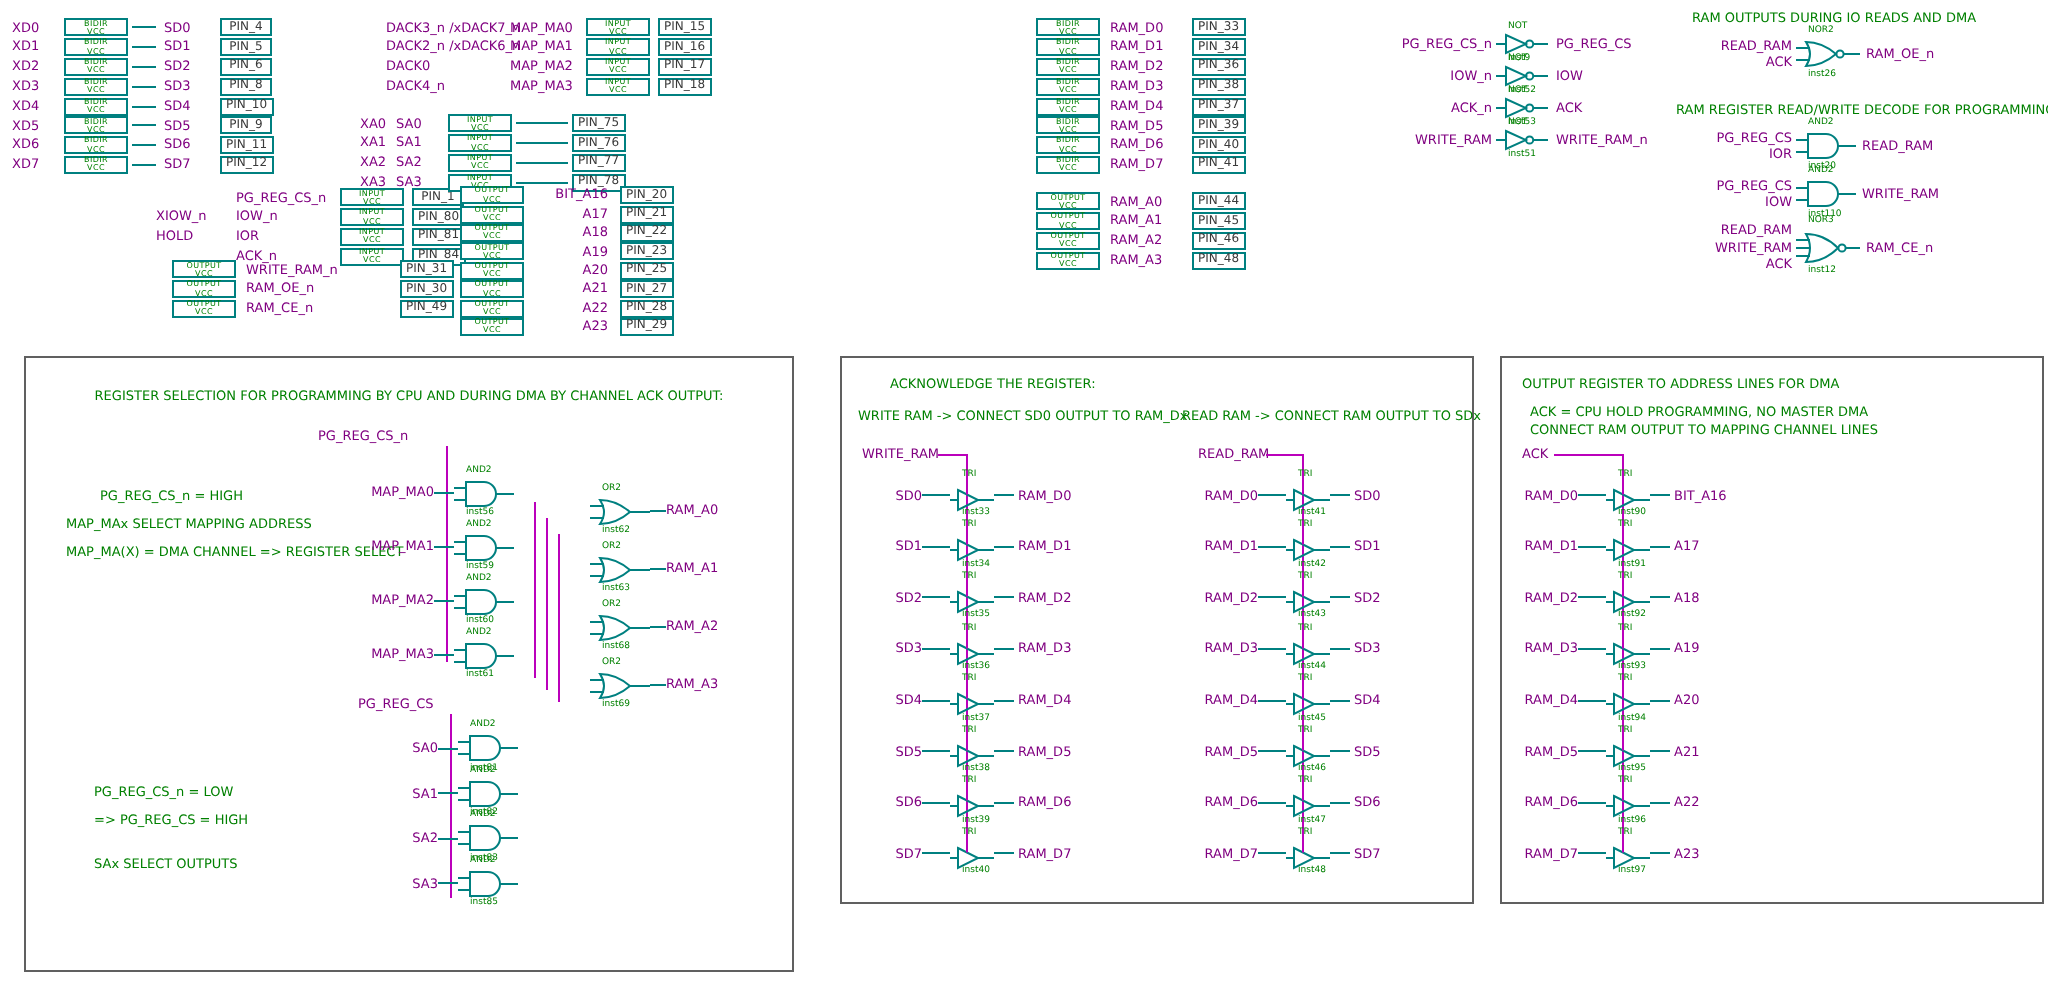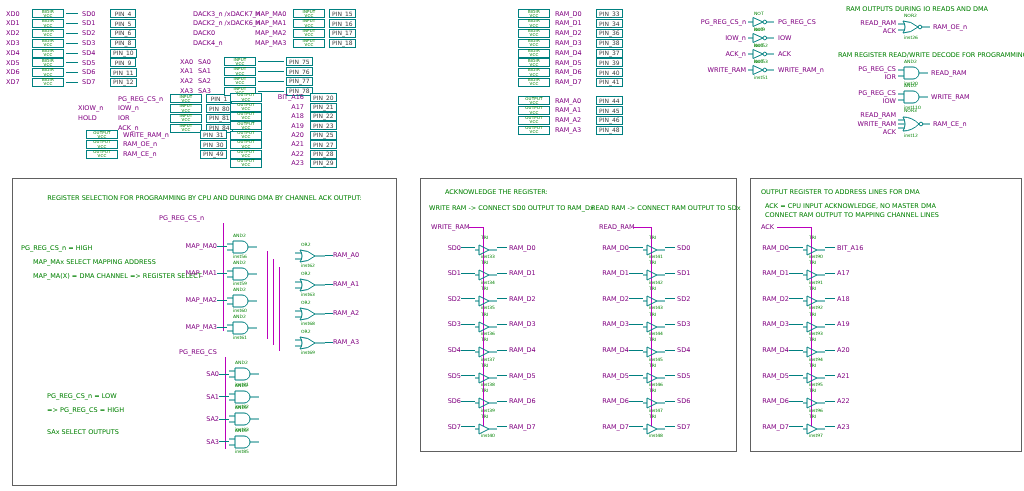--- a/index.html
+++ b/index.html
@@ -612,21 +612,21 @@
         <i class="gtype">NOR3</i>
         <i class="ginst">inst12</i>
       </span>
       <span class="sig" style="padding-left:3px">RAM_CE_n</span>
     </div>
   </div>
 
   <div class="panel" style="left:12px;top:178px;width:385px;height:308px">
     <div class="ptitle" style="left:50%;top:16px;transform:translateX(-50%)">REGISTER SELECTION FOR PROGRAMMING BY CPU AND DURING DMA BY CHANNEL ACK OUTPUT:</div>
     <div class="siglabel" style="left:146px;top:36px">PG_REG_CS_n</div>
-    <div class="note" style="left:8px;top:66px">PG_REG_CS_n = HIGH</div>
+    <div class="note" style="left:37px;top:66px">PG_REG_CS_n = HIGH</div>
     <div class="note" style="left:20px;top:80px">MAP_MAx SELECT MAPPING ADDRESS</div>
     <div class="note" style="left:20px;top:94px">MAP_MA(X) = DMA CHANNEL =&gt; REGISTER SELECT</div>
     <div class="vline" style="left:210px;top:44px;height:108px"></div>
     <div class="vline" style="left:254px;top:72px;height:88px"></div>
     <div class="vline" style="left:260px;top:80px;height:86px"></div>
     <div class="vline" style="left:266px;top:88px;height:84px"></div>
     <div class="vline" style="left:212px;top:178px;height:92px"></div>
 
     <div class="grp" style="left:160px;top:54px">
 
@@ -1109,21 +1109,21 @@
             <i class="ginst">inst48</i>
           </span>
           <span class="hw" style="width:10px"></span>
           <span class="sig" style="padding-left:2px">SD7</span>
         </div>
       </div>
   </div>
 
   <div class="panel" style="left:750px;top:178px;width:272px;height:274px">
     <div class="ptitle" style="left:10px;top:10px">OUTPUT REGISTER TO ADDRESS LINES FOR DMA</div>
-    <div class="note" style="left:14px;top:24px">ACK = CPU INPUT ACKNOWLEDGE, NO MASTER DMA</div>
+    <div class="note" style="left:14px;top:24px">ACK = CPU HOLD PROGRAMMING, NO MASTER DMA</div>
     <div class="note" style="left:14px;top:33px">CONNECT RAM OUTPUT TO MAPPING CHANNEL LINES</div>
     <div class="siglabel" style="left:10px;top:45px">ACK</div>
     <div class="hline" style="left:26px;top:48px;width:34px"></div>
     <div class="vline" style="left:60px;top:48px;height:194px"></div>
 
     <div class="grp" style="left:8px;top:56px">
 
         <div class="trow">
           <span class="sig" style="width:30px;text-align:right">RAM_D0</span>
           <span class="hw" style="width:14px"></span>

